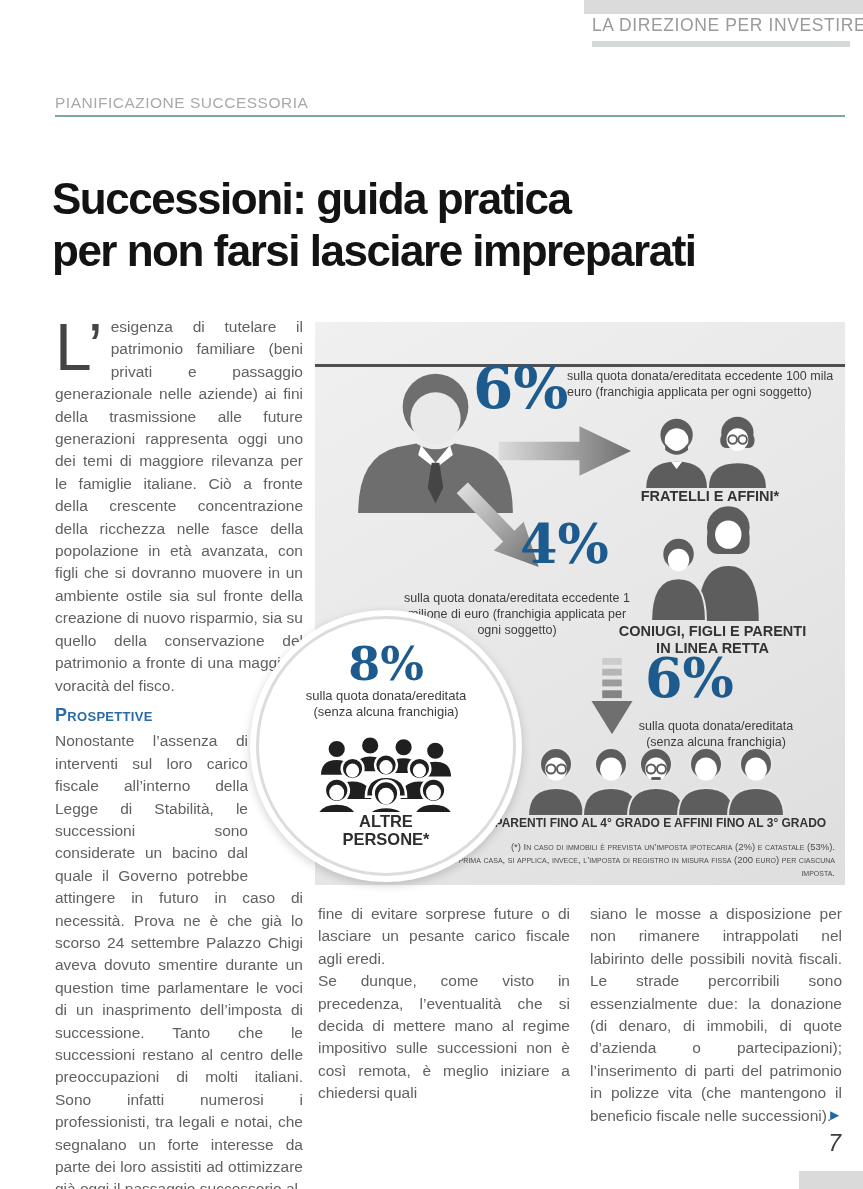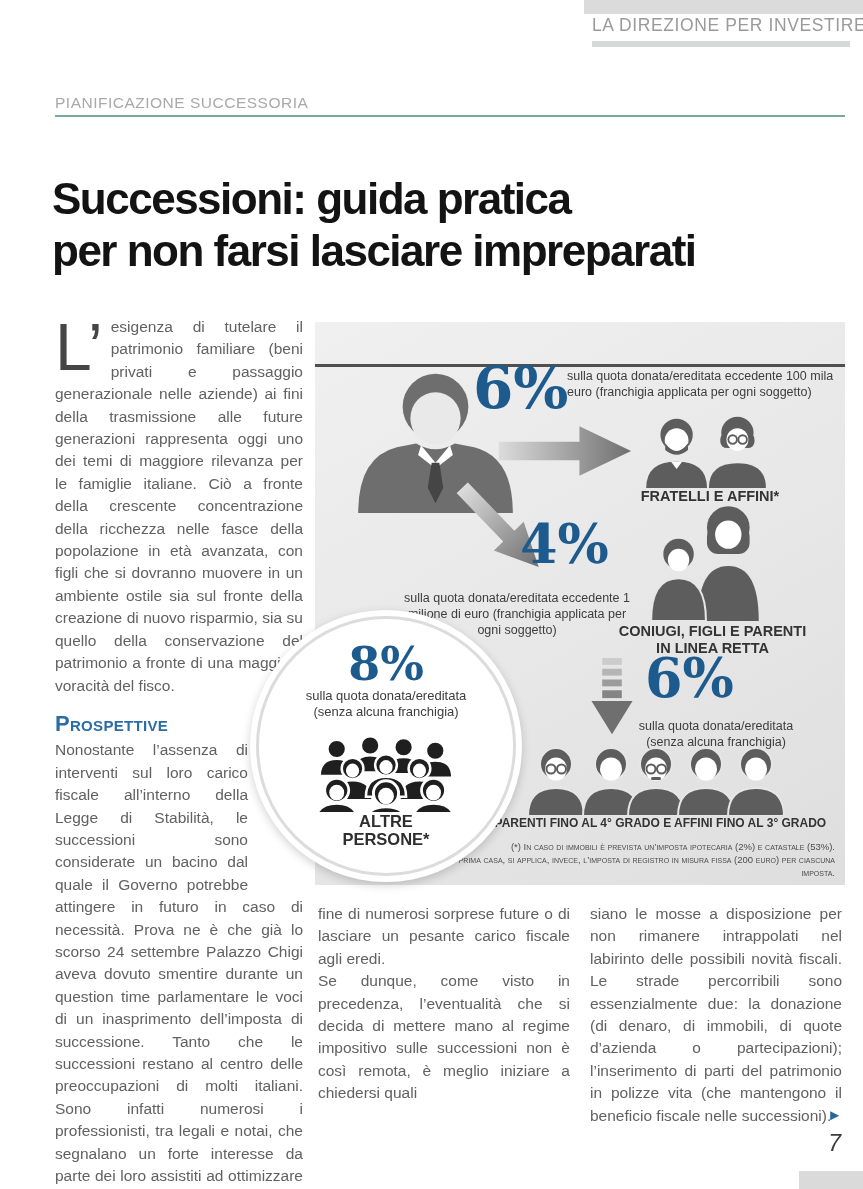--- a/index.html
+++ b/index.html
@@ -20,21 +20,21 @@
         font-weight:800;letter-spacing:-1.5px;color:#131313;margin-top:25px;}
 
   
   .col{font-size:15.5px;line-height:22.4px;color:#616161;text-align:justify;}
   .left-col{left:55px;top:316px;width:248px;}
   .col2{left:318px;top:903px;width:252px;}
   .col3{left:590px;top:903px;width:252px;}
   .para{margin:0;}
   .rel{position:relative;}
   .dropcap{float:left;font-size:66px;line-height:54px;padding:4px 8px 0 0;color:#454545;}
-  .subhead{margin:16px 0 4px 0;font-variant:small-caps;font-weight:bold;font-size:22px;
+  .subhead{margin:7px 0 4px 0;font-variant:small-caps;font-weight:bold;font-size:18px;
         letter-spacing:.3px;color:#2b6ca6;text-align:left;}
   .bump{float:right;width:55px;height:135px;}
   .cont{position:absolute;right:0;bottom:1px;color:#2767a0;font-size:15px;}
 
   
   .igbox{left:315px;top:322px;width:530px;height:563px;z-index:1;
         background:linear-gradient(150deg,#f0f0f0 0%,#e7e7e7 55%,#dedede 100%);}
   .ig-title{left:16px;top:7px;width:505px;font-family:"DejaVu Serif",serif;font-weight:bold;
         font-size:25px;letter-spacing:.3px;color:#4f4f4f;white-space:nowrap;}
   .ig-rule{left:0;top:42px;width:530px;height:3px;background:#4f4f4f;}
@@ -230,21 +230,21 @@
         <ellipse cx="128" cy="53" rx="7.5" ry="8"></ellipse>
           <ellipse cx="34" cy="78" rx="8.5" ry="9"></ellipse>
         <ellipse cx="90" cy="82" rx="9" ry="9.5"></ellipse>
           <ellipse cx="144" cy="78" rx="8.5" ry="9"></ellipse>
       </g>
     </svg>
     <div class="label4">ALTRE PERSONE*</div>
   </div>
 
   <div class="abs col col2">
-    <p class="para">fine di numerosi sorprese future o di lasciare un pesante carico fiscale agli eredi.</p>
+    <p class="para">fine di evitare sorprese future o di lasciare un pesante carico fiscale agli eredi.</p>
     <p class="para">Se dunque, come visto in precedenza, l’eventualità che si decida di mettere mano al regime impositivo sulle successioni non è così remota, è meglio iniziare a chiedersi quali</p>
   </div>
 
   <div class="abs col col3">
     <p class="para rel"><span>siano le mosse a disposizione per non rimanere intrappolati nel labirinto delle possibili novità fiscali. Le strade percorribili sono essenzialmente due: la donazione (di denaro, di immobili, di quote d’azienda o partecipazioni); l’inserimento di parti del patrimonio in polizze vita (che mantengono il beneficio fiscale nelle successioni).</span><span class="cont">►</span></p>
   </div>
 
   <div class="abs page-number">7</div>
   <div class="abs corner-block"></div>
 

